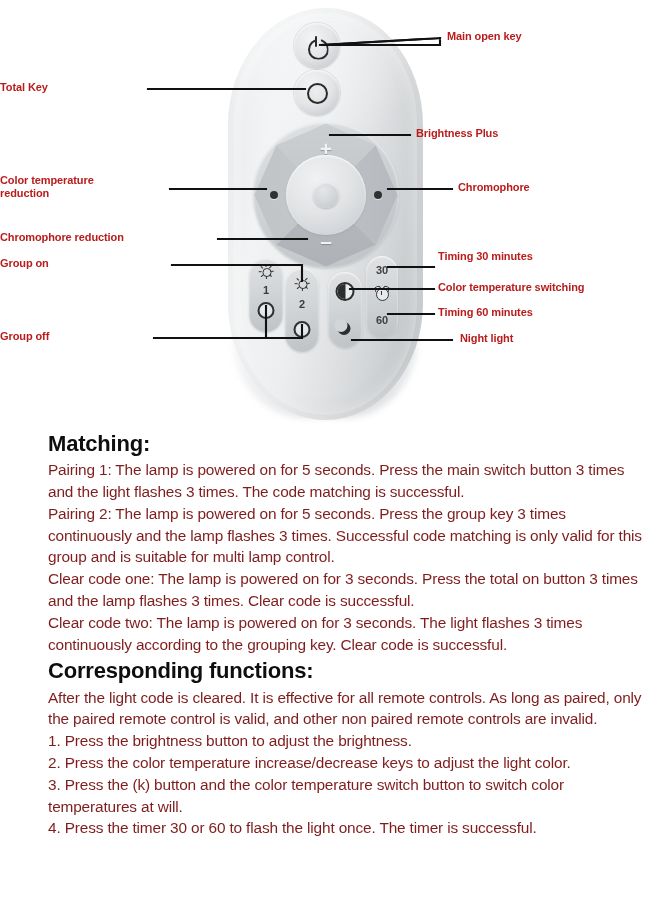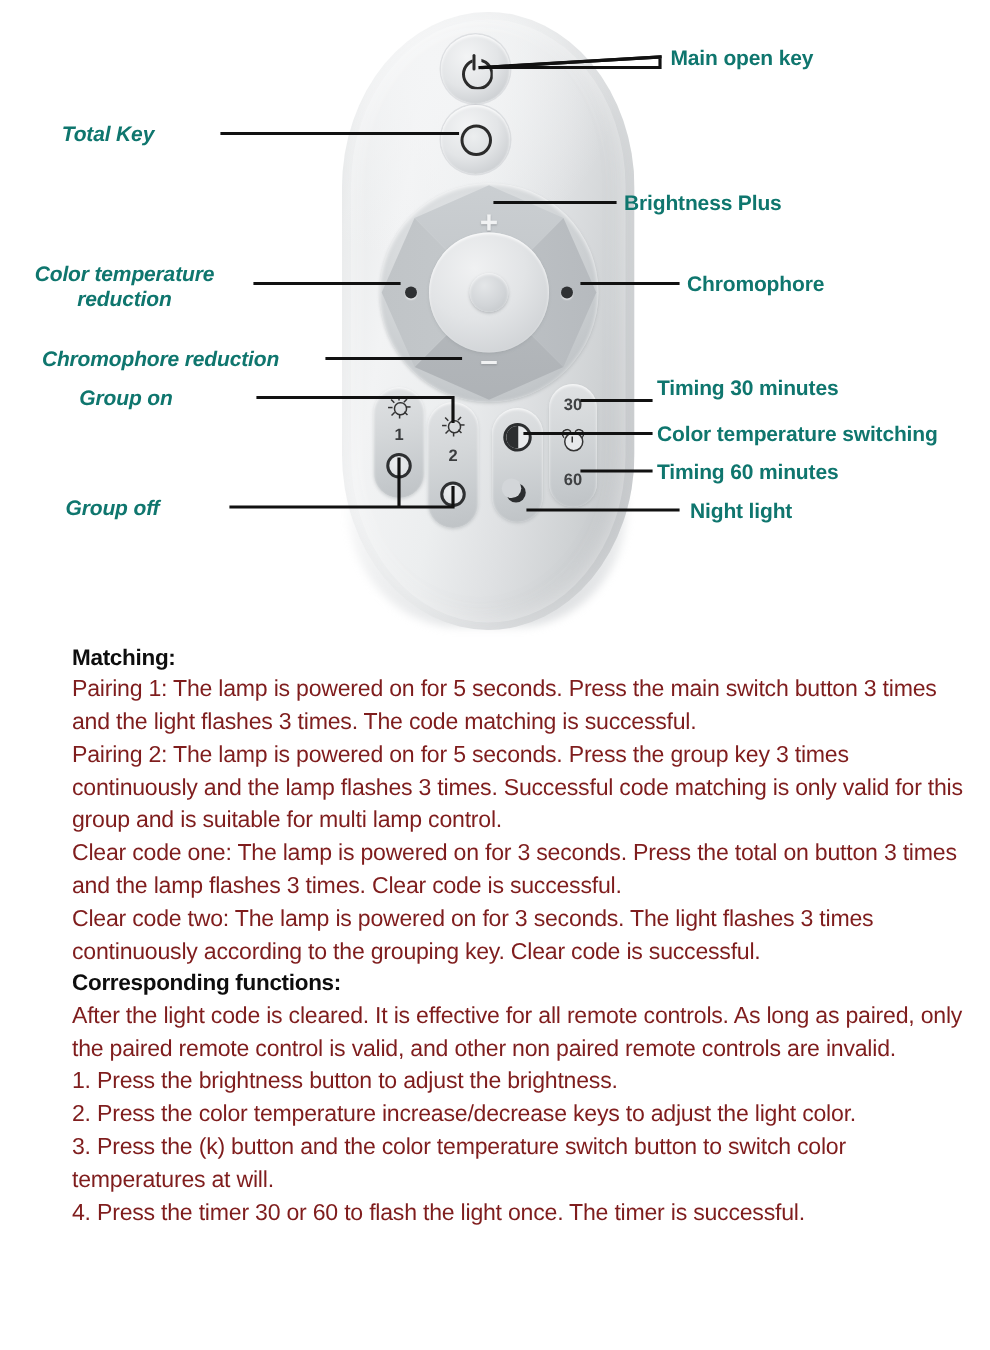--- a/index.html
+++ b/index.html
@@ -323,40 +323,40 @@
 
   
   #leaders {
     position: absolute;
     left: 0; top: 0;
     width: 660px; height: 425px;
     pointer-events: none;
   }
   .lbl {
     position: absolute;
-    font-size: 14px;
+    font-size: 11px;
     font-weight: 600;
-    color: #0f766e;
+    color: #b91c1c;
     line-height: 1.18;
     white-space: pre;
     letter-spacing: -0.1px;
   }
   .lbl.r { text-align: left; }
-  .lbl.l { text-align: center; font-style: italic; }
+  .lbl.l { text-align: left; }
 
   
   #textblock {
     position: absolute;
     left: 48px;
     top: 428px;
     width: 600px;
   }
   #textblock h2 {
     margin: 0;
-    font-size: 15px;
+    font-size: 22px;
     font-weight: 700;
     color: #0e0e0e;
     line-height: 1.42;
     letter-spacing: -0.2px;
   }
   #textblock p {
     margin: 0;
     font-size: 15.4px;
     font-weight: 400;
     color: #7f1d1d;

